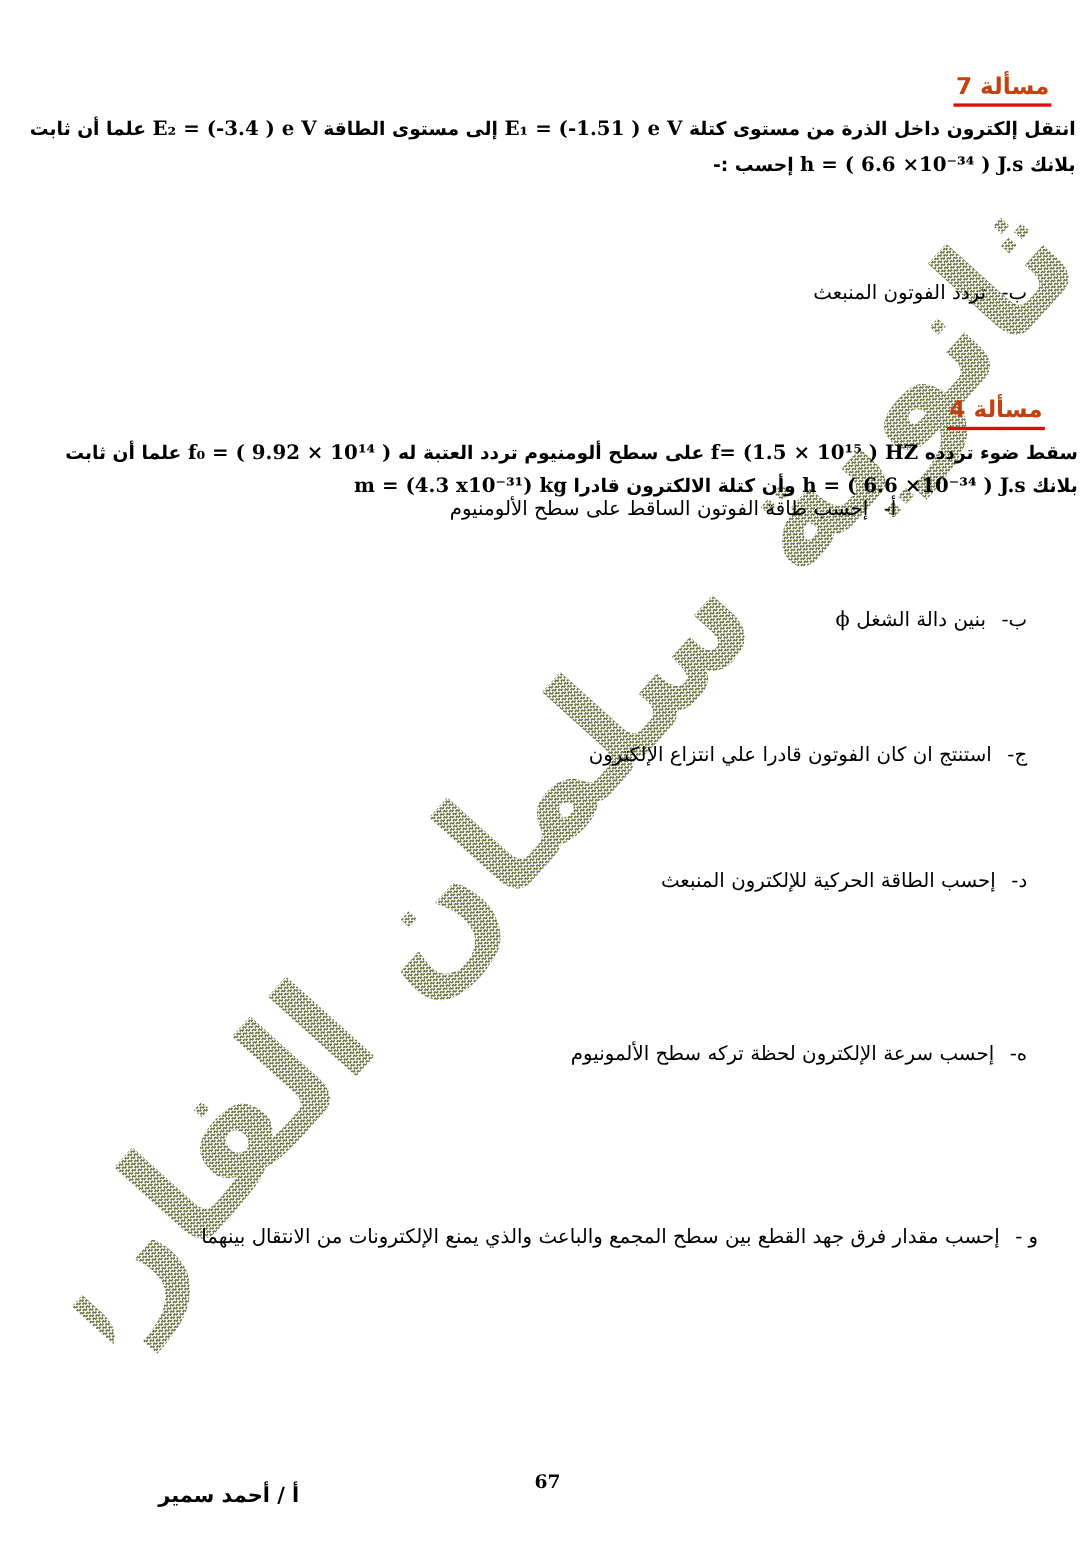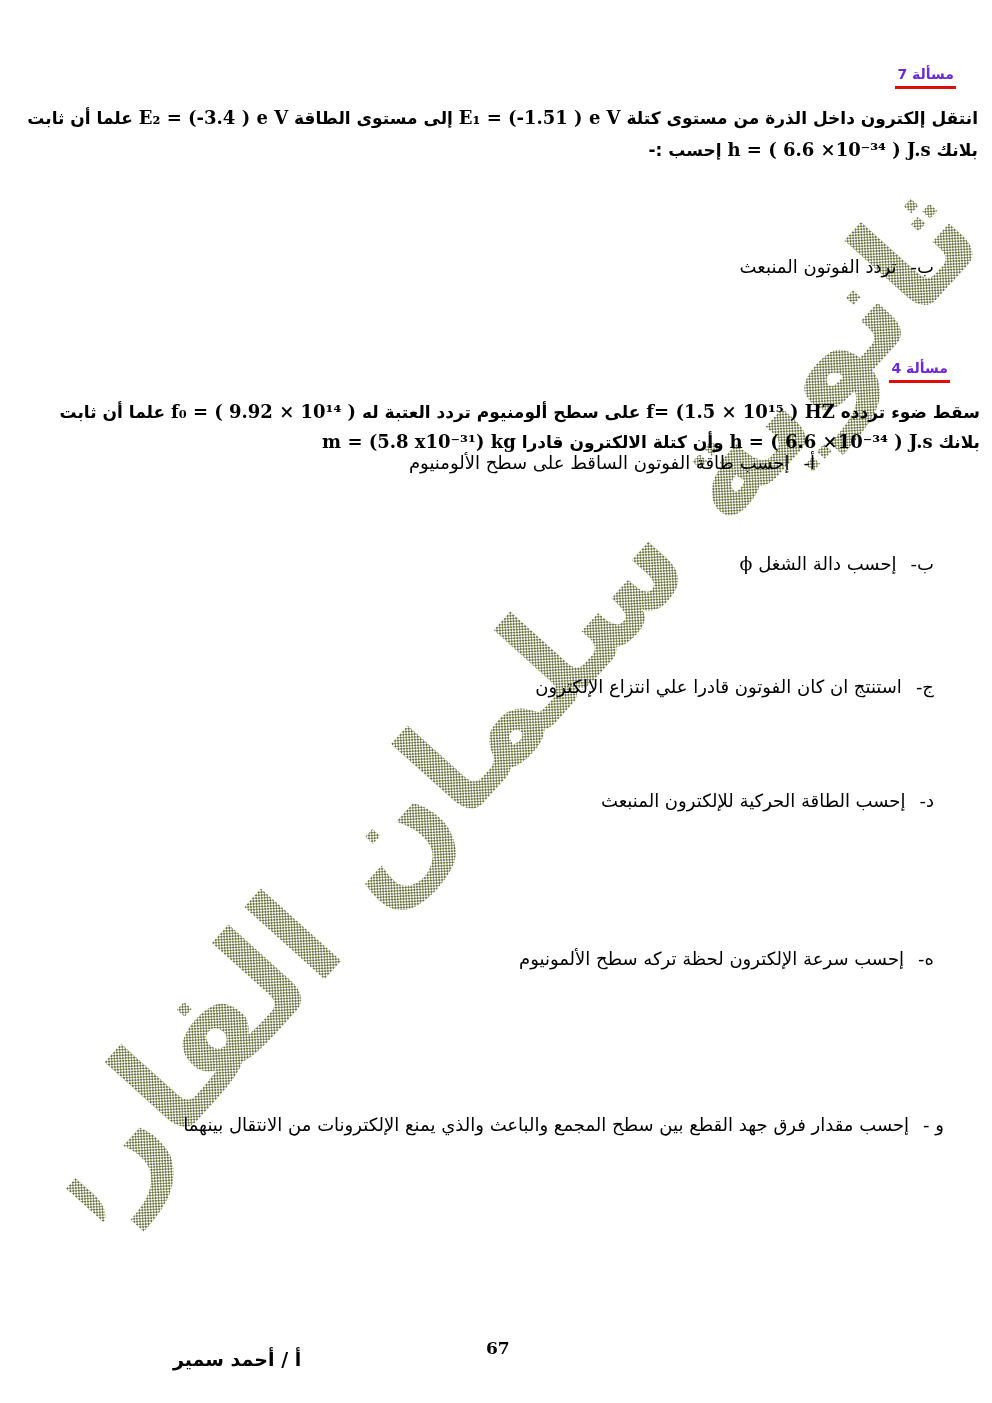--- a/index.html
+++ b/index.html
@@ -35,22 +35,22 @@
       background-size:4px 4px;
       -webkit-background-clip:text;
       background-clip:text;
       color:transparent;
     }
   }
   
   .abs{position:absolute;white-space:nowrap;z-index:2;}
   .heading{
     direction:ltr;
-    color:#6d28d9;
-    font-size:14px;
+    color:#c2410c;
+    font-size:21px;
     font-weight:bold;
     border-bottom:3px solid #e00b0b;
     padding:0 2px 4px 2px;
   }
   .stmt{font-size:17px;font-weight:bold;line-height:1.55;}
   .math{
     font-family:"DejaVu Serif",serif;
     font-weight:bold;
     font-size:18px;
     direction:ltr;
@@ -87,29 +87,29 @@
     <span class="lbl">ب-</span><span>تردد الفوتون المنبعث</span>
   </div>
 
   <div class="abs heading" style="top:360px;right:42px;">مسألة 4</div>
 
   <div class="abs stmt" style="top:398px;right:12px;">
     <span>سقط ضوء تردده </span><span class="math">f= (1.5 × 10¹⁵ ) HZ</span><span> على سطح ألومنيوم تردد العتبة له </span><span class="math">f₀ = ( 9.92 × 10¹⁴ )</span><span>  علما أن ثابت</span>
   </div>
 
   <div class="abs stmt" style="top:428px;right:12px;">
-    <span>بلانك </span><span class="math">h = ( 6.6 ×10⁻³⁴ ) J.s</span><span> وأن كتلة الالكترون  قادرا  </span><span class="math">m = (5.8 x10⁻³¹) kg</span>
+    <span>بلانك </span><span class="math">h = ( 6.6 ×10⁻³⁴ ) J.s</span><span> وأن كتلة الالكترون  قادرا  </span><span class="math">m = (4.3 x10⁻³¹) kg</span>
   </div>
 
   <div class="abs item" style="top:452px;right:177px;">
     <span class="lbl">أ-</span><span>إحسب طاقة الفوتون الساقط على سطح الألومنيوم</span>
   </div>
 
   <div class="abs item" style="top:552px;right:58px;">
-    <span class="lbl">ب-</span><span>إحسب دالة الشغل</span>
+    <span class="lbl">ب-</span><span>بنين دالة الشغل</span>
     <span class="phi">ϕ</span>
   </div>
 
   <div class="abs item" style="top:676px;right:58px;">
     <span class="lbl">ج-</span><span>استنتج ان كان الفوتون قادرا علي انتزاع الإلكترون</span>
   </div>
 
   <div class="abs item" style="top:948px;right:58px;">
     <span class="lbl">ه-</span><span>إحسب سرعة الإلكترون لحظة تركه سطح الألمونيوم</span>
   </div>
@@ -117,15 +117,15 @@
   <div class="abs item" style="top:790px;right:58px;">
     <span class="lbl">د-</span><span>إحسب الطاقة الحركية للإلكترون المنبعث</span>
   </div>
 
   <div class="abs item" style="top:1114px;right:48px;">
     <span class="lbl">و -</span><span>إحسب مقدار فرق جهد القطع بين سطح المجمع والباعث والذي يمنع الإلكترونات من الانتقال بينهما</span>
   </div>
 
   <div class="abs footer-num" style="top:1338px;left:486px;">67</div>
 
-  <div class="abs footer-author" style="top:1348px;left:173px;">أ / أحمد سمير</div>
+  <div class="abs footer-author" style="top:1348px;left:144px;">أ / أحمد سمير</div>
 
 </div>
 
 </body></html>

